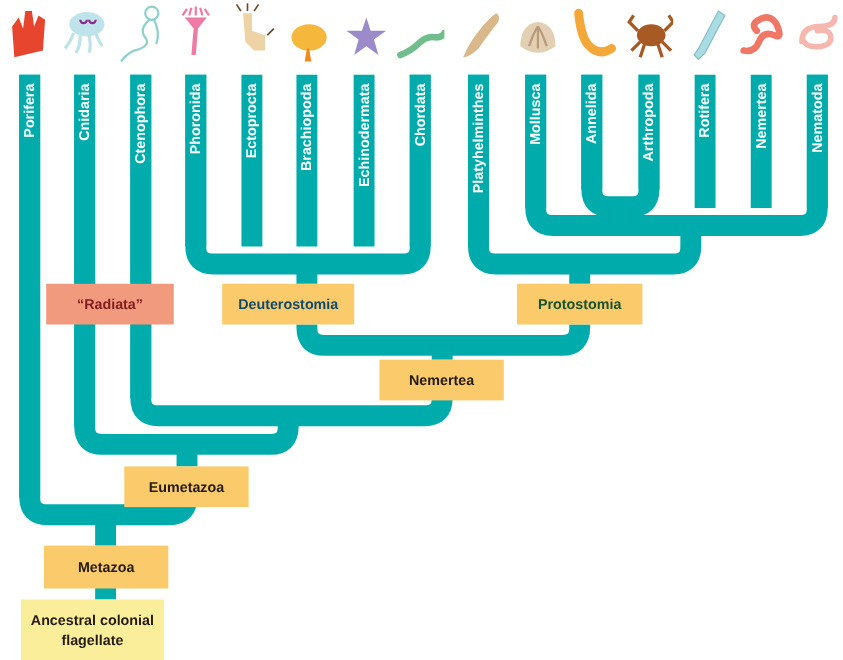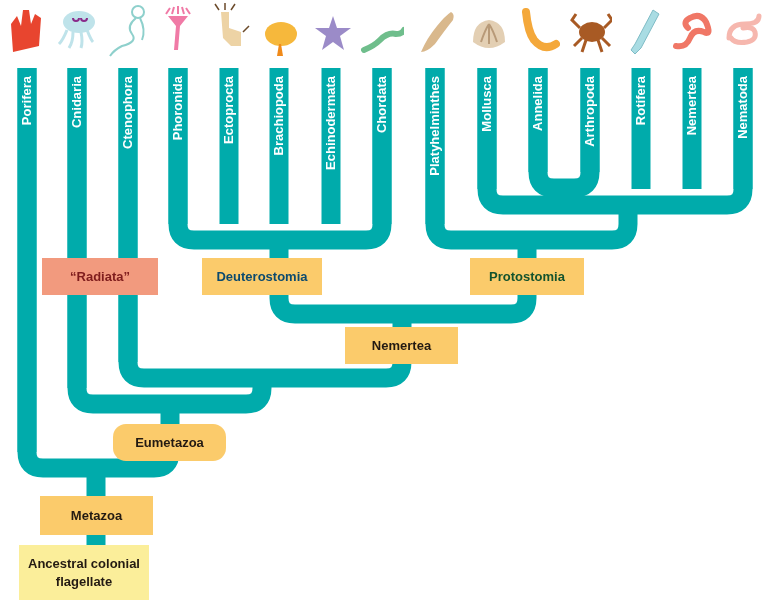--- a/index.html
+++ b/index.html
@@ -147,15 +147,15 @@
     </div>
     <div class="tip-label" style="left: 733.5px; color: rgb(255, 255, 255);">
       <span style="position: absolute; left: 1px; top: 6px; transform-origin: 0px 0px; transform: rotate(-90deg) translateX(-100%);">Nematoda</span>
     </div>
   </div>
 
 <div class="clade" style="left: 42px; top: 258px; width: 116px; height: 37px; background: rgb(242, 154, 126); color: #7f1d1d;">“Radiata”</div>
 <div class="clade" style="left: 202px; top: 258px; width: 120px; height: 37px; background: rgb(251, 203, 107); color: #0c4a6e;">Deuterostomia</div>
 <div class="clade" style="left: 470px; top: 258px; width: 114px; height: 37px; background: rgb(251, 203, 107); color: #14532d;">Protostomia</div>
 <div class="clade" style="left: 345px; top: 327px; width: 113px; height: 37px; background: rgb(251, 203, 107); color: rgb(35, 26, 18);">Nemertea</div>
-<div class="clade" style="left: 113px; top: 424px; width: 113px; height: 37px; background: rgb(251, 203, 107); color: rgb(35, 26, 18); border-radius: 13px;">Eumetazoa</div>
+<div class="clade" style="left: 113px; top: 424px; width: 113px; height: 37px; background: rgb(251, 203, 107); color: rgb(35, 26, 18);">Eumetazoa</div>
 <div class="clade" style="left: 40px; top: 496px; width: 113px; height: 39px; background: rgb(251, 203, 107); color: rgb(35, 26, 18);">Metazoa</div>
 <div class="clade" style="left: 19px; top: 545px; width: 130px; height: 55px; background: rgb(251, 238, 154); color: rgb(35, 26, 18);">Ancestral colonial flagellate</div>
 
 </body></html>

